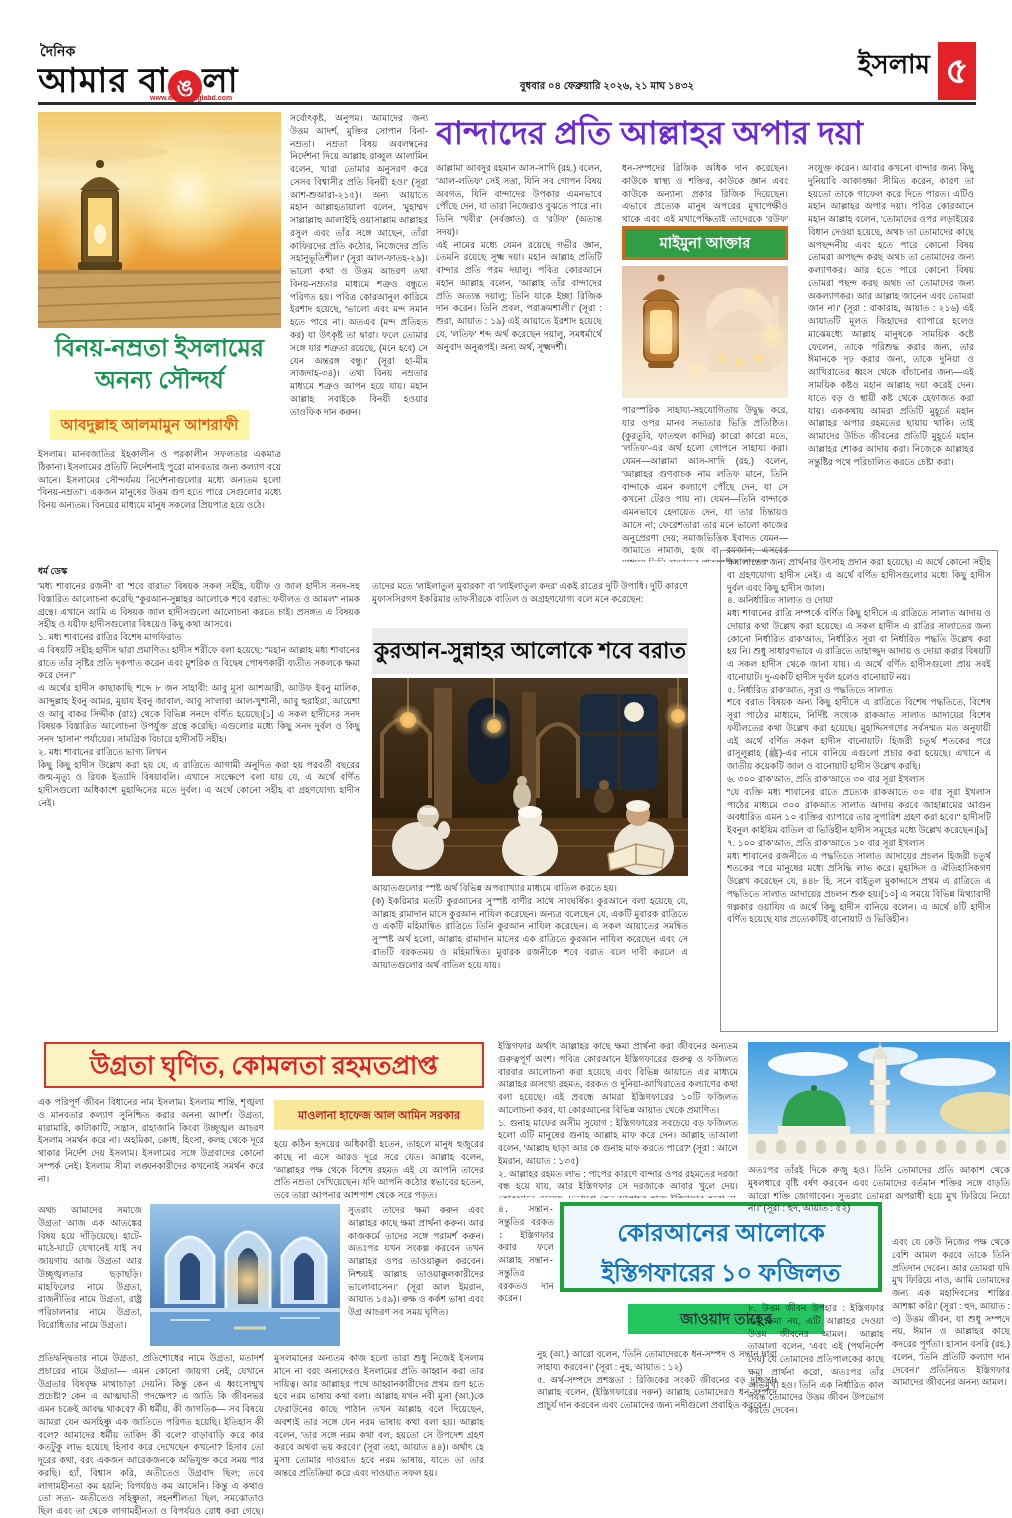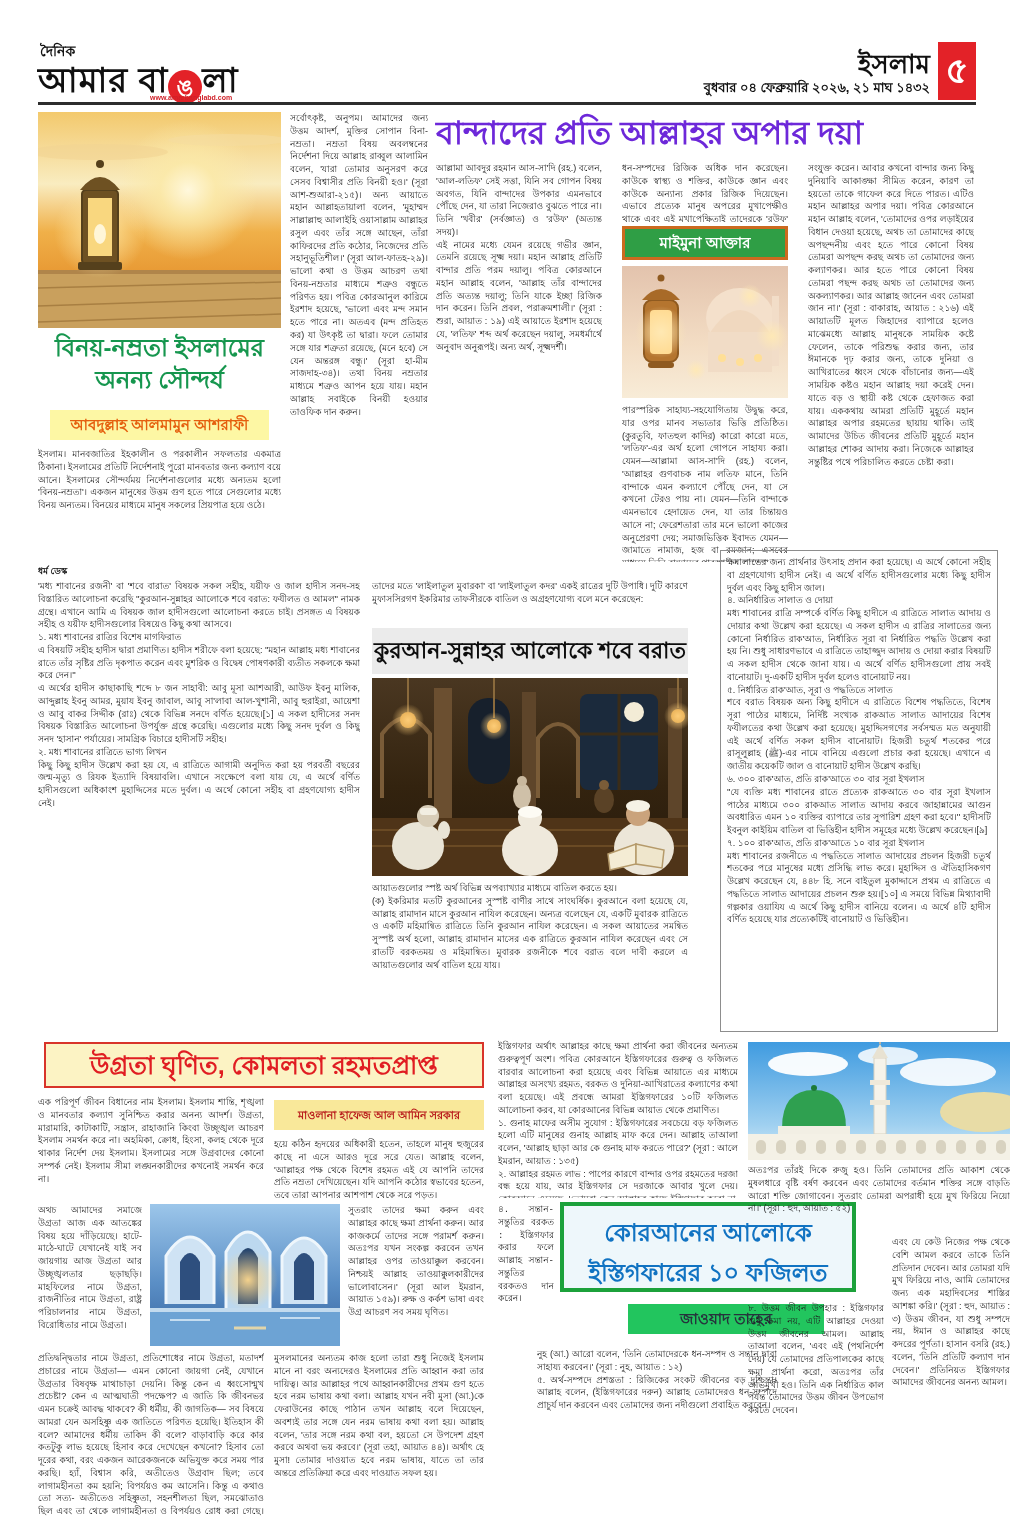--- a/index.html
+++ b/index.html
@@ -4,41 +4,41 @@
 <style>
   html,body{margin:0;padding:0;background:#ffffff;}
   body{width:1012px;height:1518px;position:relative;font-family:"Liberation Sans","DejaVu Sans",sans-serif;color:#1c1c1c;overflow:hidden;}
   .abs{position:absolute;}
   
   .logo-daily{left:40px;top:40px;font-size:14px;font-weight:bold;color:#111;}
   .logo-name{left:38px;top:54px;font-size:34px;font-weight:bold;color:#101010;letter-spacing:1px;white-space:nowrap;}
   .logo-circle{display:inline-block;width:34px;height:34px;background:#e32228;border-radius:50%;color:#fff;text-align:center;line-height:36px;font-size:23px;vertical-align:-4px;}
   .logo-url{left:150px;top:94px;font-size:7px;color:#d02028;font-weight:bold;}
   .section-label{left:700px;top:44px;width:230px;text-align:right;font-size:26px;font-weight:bold;color:#101010;}
-  .date-line{left:520px;top:78px;width:410px;text-align:right;font-size:13px;font-weight:bold;color:#101010;}
+  .date-line{left:520px;top:78px;width:410px;text-align:left;font-size:10px;font-weight:bold;color:#101010;}
   .page-box{left:938px;top:42px;width:38px;height:58px;background:#e32228;}
   .page-num{width:38px;text-align:center;color:#fff;font-size:36px;font-weight:bold;line-height:58px;}
   .head-rule{left:38px;top:102px;width:938px;height:3px;background:#2d2d2d;}
   
   .bt{font-size:9px;line-height:1.42;text-align:justify;color:#1e1e1e;overflow:hidden;white-space:pre-line;}
   .kicker{font-size:9px;font-weight:bold;color:#111;}
   
   .h-green{left:38px;top:332px;width:243px;text-align:center;font-size:24px;font-weight:bold;color:#16964e;line-height:1.35;}
-  .byline-yellow{left:50px;top:410px;width:219px;height:30px;background:#fdf7a4;text-align:center;font-size:15px;font-weight:bold;color:#e55f0e;line-height:30px;}
+  .byline-yellow{left:50px;top:410px;width:199px;height:30px;background:#fdf7a4;text-align:center;font-size:15px;font-weight:bold;color:#e55f0e;line-height:30px;}
   
   .h-red{left:436px;top:108px;width:538px;font-size:32px;font-weight:bold;color:#6d28d9;}
   .byline-green{left:622px;top:226px;width:166px;height:34px;background:#2f9e45;border:3px solid #cc6a1f;box-sizing:border-box;text-align:center;font-size:15px;font-weight:bold;color:#ffffff;line-height:28px;}
   
   .h-bar{left:372px;top:628px;width:316px;height:46px;background:#ebebeb;text-align:center;font-size:22px;font-weight:bold;color:#0d0d0d;line-height:46px;}
   .right-col-box{left:696px;top:550px;width:278px;height:482px;border:1px solid #8d8d8d;box-sizing:border-box;padding:5px 6px;margin-left:24px;}
   
   .h-yellowbox{left:44px;top:1042px;width:440px;height:46px;background:#fcf3c4;border:2px solid #d8342a;box-sizing:border-box;text-align:center;font-size:25px;font-weight:bold;color:#e01d22;line-height:42px;}
   .byline-tan{left:274px;top:1100px;width:210px;height:30px;background:#f9e89a;text-align:center;font-size:11px;font-weight:bold;color:#b91c1c;line-height:30px;}
   
-  .green-box{left:560px;top:1202px;width:296px;height:90px;background:#eef7fb;border:4px solid #1ca13b;box-sizing:border-box;text-align:center;}
+  .green-box{left:560px;top:1202px;width:322px;height:90px;background:#eef7fb;border:4px solid #1ca13b;box-sizing:border-box;text-align:center;}
   .green-box .l1{font-size:24px;font-weight:bold;color:#1173c2;margin-top:8px;}
   .green-box .l2{font-size:24px;font-weight:bold;color:#1173c2;}
   .byline-blue{left:628px;top:1304px;width:196px;height:30px;background:#22c55e;text-align:center;font-size:15px;font-weight:bold;color:#26323c;line-height:30px;}
   img,svg{display:block;}
 </style>
 </head>
 <body>
 
 <div class="abs logo-daily">দৈনিক</div>
 <div class="abs logo-name">

